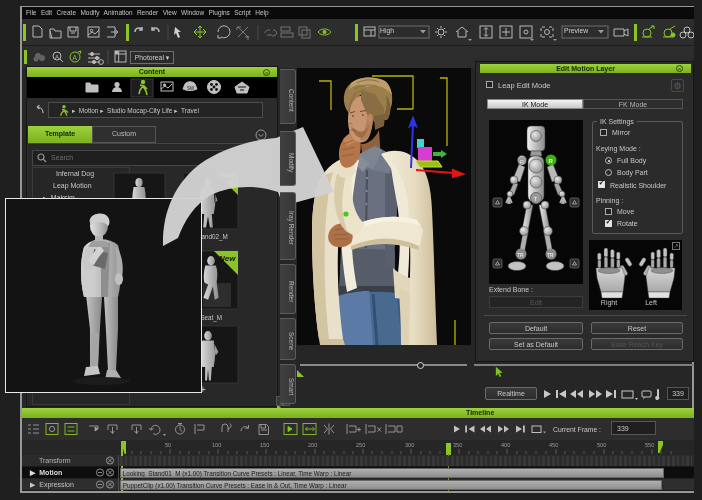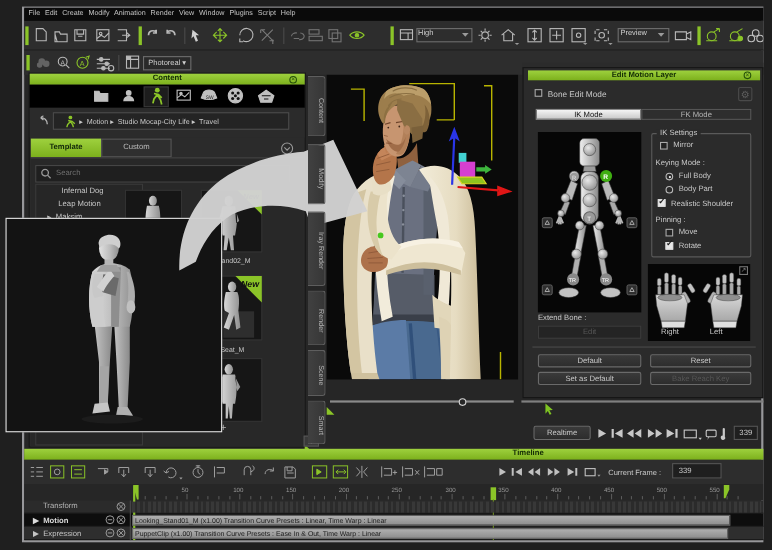--- a/index.html
+++ b/index.html
@@ -353,21 +353,21 @@
 <div class="abs" style="left:417px;top:361.5px;width:7px;height:7px;border:1.5px solid #d5d5d5;border-radius:50%;background:#262626;box-sizing:border-box;"></div>
 <div class="abs" style="left:297px;top:370px;width:0;height:0;border-left:7px solid #8bc428;border-top:7px solid transparent;"></div>
 
 <div class="abs" style="left:475px;top:57px;width:219px;height:6px;background:#2b2b2b;"></div>
 <div class="abs" style="left:475px;top:61px;width:219px;height:301px;background:#2b2b2b;border:1px solid #151515;box-sizing:border-box;">
   <div class="grn abs" style="left:4px;top:2px;width:211px;height:9px;"></div>
   <div class="abs" style="left:4px;top:2.5px;width:211px;text-align:center;font-size:7px;font-weight:bold;color:#132b05;">Edit Motion Layer</div>
   <div class="abs" style="left:200px;top:3px;width:7px;height:7px;border:1px solid #26510a;border-radius:50%;color:#26510a;font-size:6px;line-height:6px;text-align:center;box-sizing:border-box;">×</div>
 
   <div class="chk abs" style="left:10px;top:19px;"></div>
-  <div class="abs txt" style="left:22px;top:19px;font-size:7.5px;">Bone Edit Mode</div>
+  <div class="abs txt" style="left:22px;top:19px;font-size:7.5px;">Leap Edit Mode</div>
   <div class="abs" style="left:195px;top:17px;width:13px;height:13px;border:1px solid #4a4a4a;border-radius:2px;color:#5f5f5f;font-size:9px;line-height:12px;text-align:center;box-sizing:border-box;">⚙</div>
 
   <div class="abs" style="left:11px;top:37px;width:96px;height:10px;background:linear-gradient(#f4f4f4,#c9c9c9);border:1px solid #888;box-sizing:border-box;"></div>
   <div class="abs" style="left:11px;top:38.5px;width:96px;text-align:center;font-size:7px;color:#111;">IK Mode</div>
   <div class="abs" style="left:107px;top:37px;width:100px;height:10px;background:#2e2e2e;border:1px solid #555;box-sizing:border-box;"></div>
   <div class="abs" style="left:107px;top:38.5px;width:100px;text-align:center;font-size:7px;color:#b5b5b5;">FK Mode</div>
 
   <div class="abs" style="left:13px;top:58px;width:94px;height:164px;background:#060606;" id="skel">
    <svg width="94" height="164" viewBox="0 0 94 164">
     <defs>

